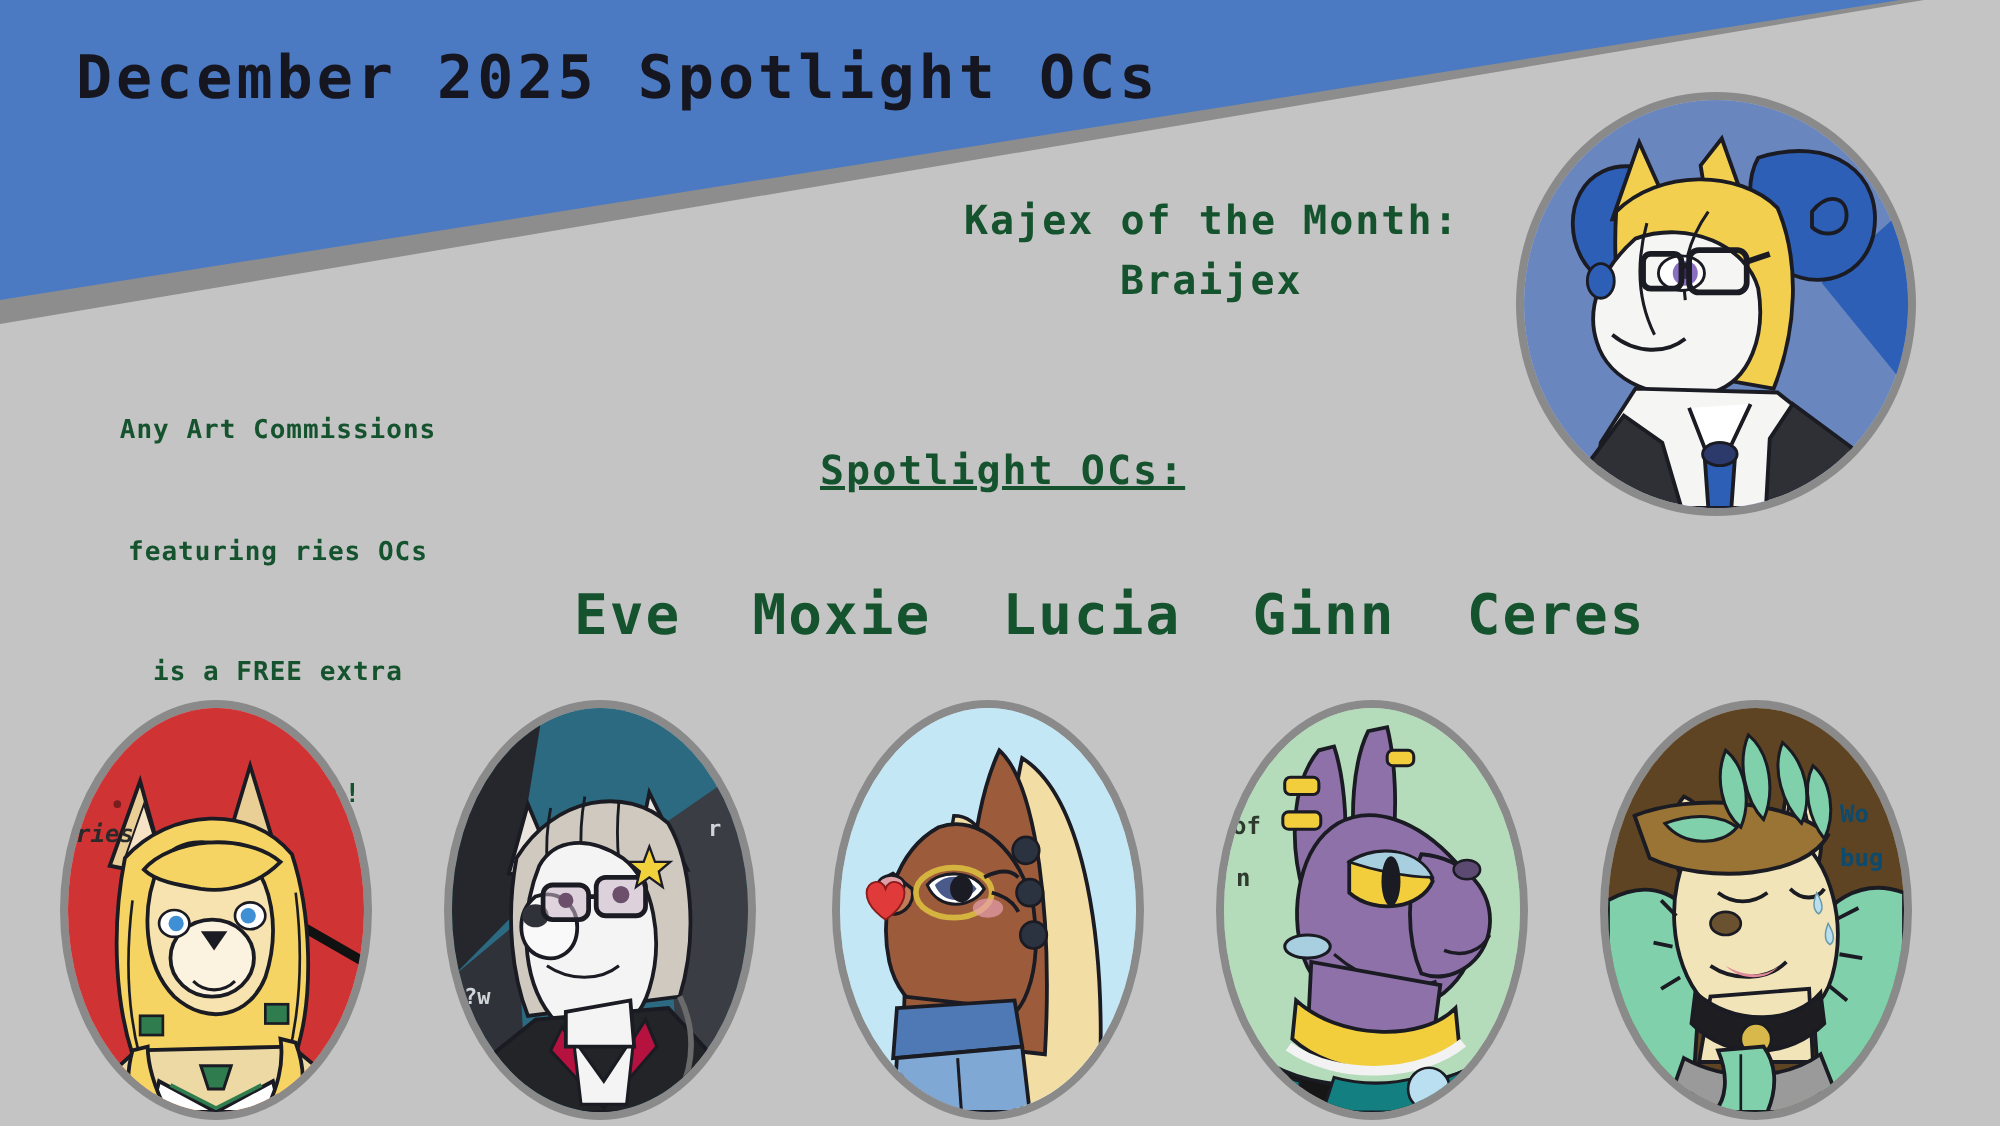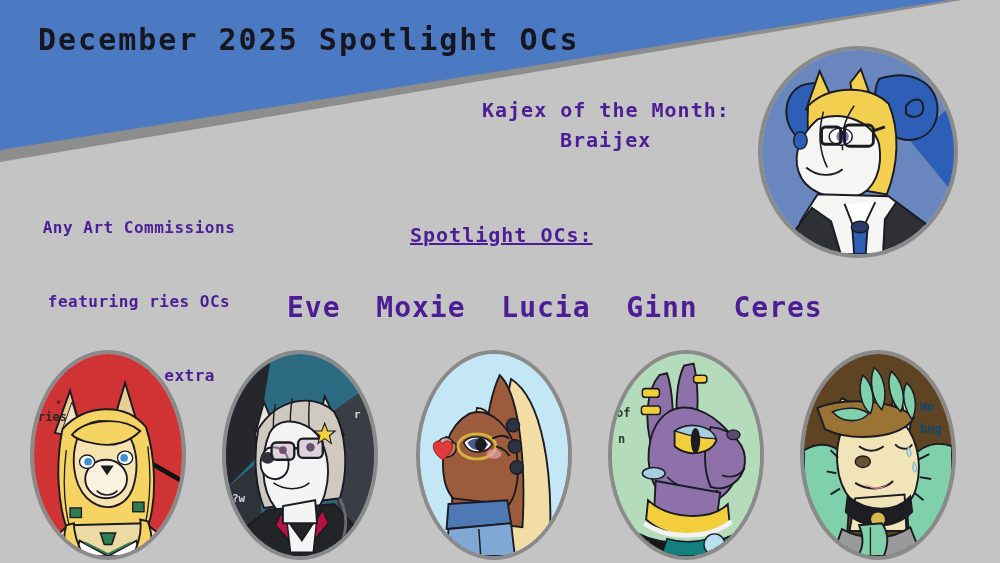--- a/index.html
+++ b/index.html
@@ -17,37 +17,37 @@
     clip-path:polygon(0 0, 1000px 0, 952px 0, 0 152px);
   }
   .banner-edge{
     position:absolute;left:0;top:0;width:1000px;height:185px;
     background:#8d8d8d;
     clip-path:polygon(0 150px, 950px 0, 962px 0, 0 162px);
   }
   
   .pxtext{
     position:absolute;
-    color:#4c1d95;
+    color:#14532d;
     font-family:"DejaVu Sans Mono", monospace;
     font-weight:bold;
     letter-spacing:1px;
     white-space:pre;
     line-height:1.35;
   }
   #title{
     left:38px;top:20px;
     font-size:30px;
     letter-spacing:2px;
     color:#161620;
   }
   #promo{
     left:8px;top:166px;
     width:262px;
-    font-size:16px;
+    font-size:13px;
     text-align:center;
     line-height:1.55;
     letter-spacing:0.5px;
   }
   #kotm{
     left:482px;top:97px;
     font-size:20px;
     letter-spacing:1px;
   }
   #kotm-name{
@@ -79,21 +79,21 @@
   .bgtext{
     position:absolute;
     font-family:"DejaVu Sans Mono", monospace;
     font-weight:bold;
     white-space:pre;
     line-height:1.3;
   }
   
   #main-portrait{left:758px;top:46px;width:200px;height:212px;}
   
-  #p1{left:30px;top:350px;width:156px;height:210px;}
+  #p1{left:30px;top:350px;width:156px;height:210px;font-style:italic;}
   #p2{left:222px;top:350px;width:156px;height:210px;}
   #p3{left:416px;top:350px;width:156px;height:210px;}
   #p4{left:608px;top:350px;width:156px;height:210px;}
   #p5{left:800px;top:350px;width:156px;height:210px;}
 </style>
 </head>
 <body>
 
 <div id="canvas">
 

